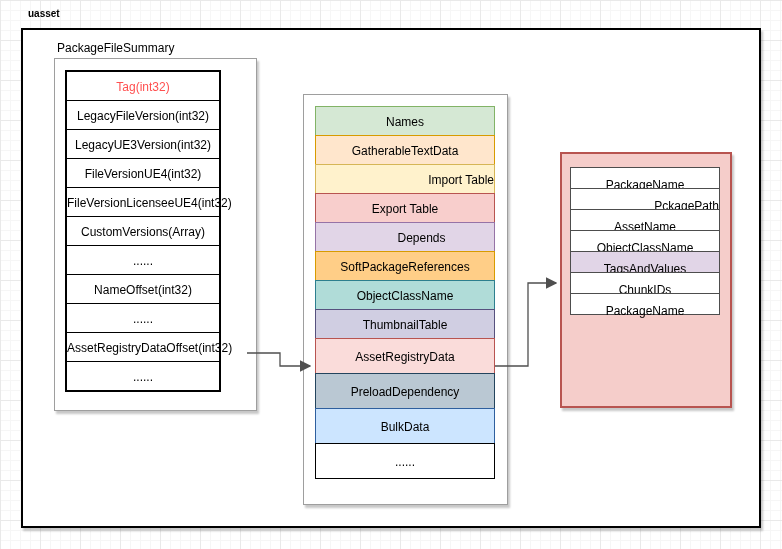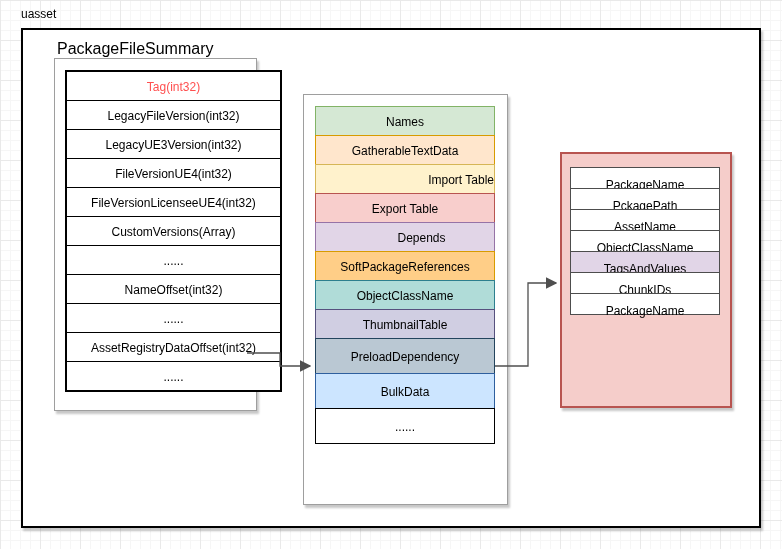--- a/index.html
+++ b/index.html
@@ -13,27 +13,27 @@
     position: relative; width: 782px; height: 549px; overflow: hidden;
     background-image:
       linear-gradient(#e9e9e9 1px, transparent 1px),
       linear-gradient(90deg, #e9e9e9 1px, transparent 1px),
       linear-gradient(#f6f6f6 1px, transparent 1px),
       linear-gradient(90deg, #f6f6f6 1px, transparent 1px);
     background-size: 40px 40px, 40px 40px, 10px 10px, 10px 10px;
   }
   .abs { position: absolute; box-sizing: border-box; }
 
-  #uasset-label { left: 21px; top: 4px; font-size: 12px; line-height: 20px; }
+  #uasset-label { left: 28px; top: 4px; font-size: 10px; line-height: 20px; font-weight: bold; }
   #uasset-box {
     left: 21px; top: 28px; width: 740px; height: 500px;
     background: #ffffff; border: 2px solid #000000;
     box-shadow: 2px 3px 2px rgba(0,0,0,0.22);
   }
-  #pfs-label { left: 57px; top: 41px; font-size: 16px; line-height: 15px; }
+  #pfs-label { left: 57px; top: 41px; font-size: 12px; line-height: 15px; }
 
   .container-shape {
     background: #ffffff; border: 1px solid #9e9e9e;
     box-shadow: 2px 3px 2px rgba(0,0,0,0.22);
   }
   #left-container  { left: 54px;  top: 58px;  width: 203px; height: 353px; }
   #mid-container   { left: 303px; top: 94px;  width: 205px; height: 411px; }
   #right-container {
     left: 560px; top: 152px; width: 172px; height: 256px;
     background: #f5cdca; border: 2px solid #b85450;
@@ -42,21 +42,21 @@
 
   .stack { position: absolute; box-sizing: border-box; }
   .row {
     position: relative; box-sizing: border-box;
     width: 100%; text-align: center; font-size: 12px;
     border: 1px solid #000; background: #fff;
   }
   .row + .row { margin-top: -1px; }
   .row span { display: inline-block; vertical-align: middle; }
 
-  #left-stack { left: 65px; top: 70px; width: 217px; border: 1px solid #000; }
+  #left-stack { left: 65px; top: 70px; width: 156px; border: 1px solid #000; }
   #left-stack .row { height: 30px; line-height: 28px; }
 
   #mid-stack { left: 315px; top: 106px; width: 180px; }
   #mid-stack .row { height: 30px; line-height: 28px; }
   #mid-stack .row.tall { height: 36px; line-height: 34px; }
 
   #right-stack { left: 570px; top: 167px; width: 150px; }
   #right-stack .row { height: 22px; line-height: 32px; border-color: #4d4d4d; }
 
   #connector-layer { position: absolute; left: 0; top: 0; pointer-events: none; }
@@ -107,33 +107,35 @@
     <div class="row" style="background-color: rgb(248, 206, 204); border-color: rgb(184, 84, 80);">
       <span>Export Table</span></div>
     <div class="row" style="background-color: rgb(225, 213, 231); border-color: rgb(150, 115, 166); padding-left: 33px;">
       <span>Depends</span></div>
     <div class="row" style="background-color: rgb(255, 206, 135); border-color: rgb(215, 155, 0);">
       <span>SoftPackageReferences</span></div>
     <div class="row" style="background-color: rgb(176, 220, 216); border-color: rgb(45, 127, 142);">
       <span>ObjectClassName</span></div>
     <div class="row" style="background-color: rgb(208, 206, 226); border-color: rgb(86, 81, 126);">
       <span>ThumbnailTable</span></div>
+    <div class="row tall" style="background-color: rgb(250, 220, 218); border-color: rgb(184, 84, 80);">
+      <span>AssetRegistryData</span></div>
     <div class="row tall" style="background-color: rgb(186, 200, 211); border-color: rgb(35, 68, 93);">
       <span>PreloadDependency</span></div>
     <div class="row tall" style="background-color: rgb(204, 229, 255); border-color: rgb(46, 95, 158);">
       <span>BulkData</span></div>
     <div class="row tall" style="background-color: rgb(255, 255, 255); border-color: rgb(0, 0, 0);">
       <span>......</span></div>
   </div>
 
   <div id="right-container" class="abs" style="background-color: rgb(245, 205, 202); border-color: rgb(184, 84, 80);"></div>
   <div id="right-stack" class="stack">
     <div class="row" style="background-color: rgb(255, 255, 255);">
       <span>PackageName</span></div>
-    <div class="row" style="background-color: rgb(255, 255, 255);">
+    <div class="row" style="background-color: rgb(255, 255, 255); text-align: right;">
       <span>PckagePath</span></div>
     <div class="row" style="background-color: rgb(255, 255, 255);">
       <span>AssetName</span></div>
     <div class="row" style="background-color: rgb(255, 255, 255);">
       <span>ObjectClassName</span></div>
     <div class="row" style="background-color: rgb(225, 213, 231);">
       <span>TagsAndValues</span></div>
     <div class="row" style="background-color: rgb(255, 255, 255);">
       <span>ChunkIDs</span></div>
     <div class="row" style="background-color: rgb(255, 255, 255);">

